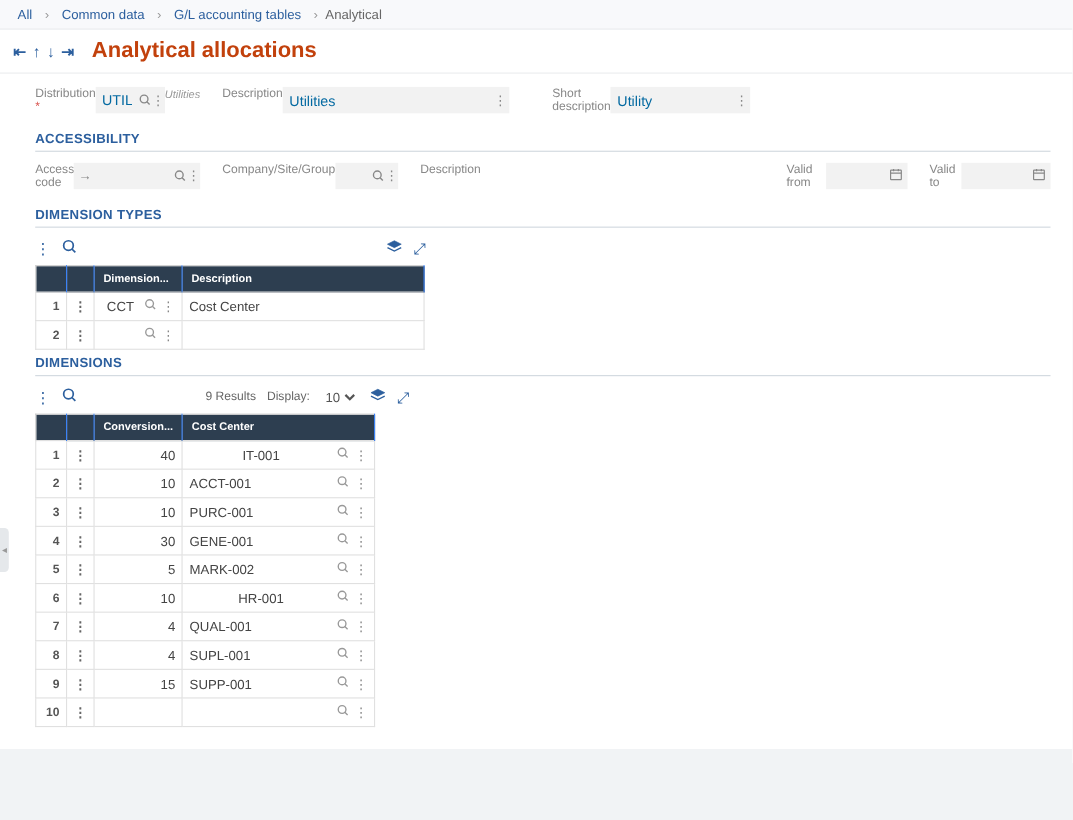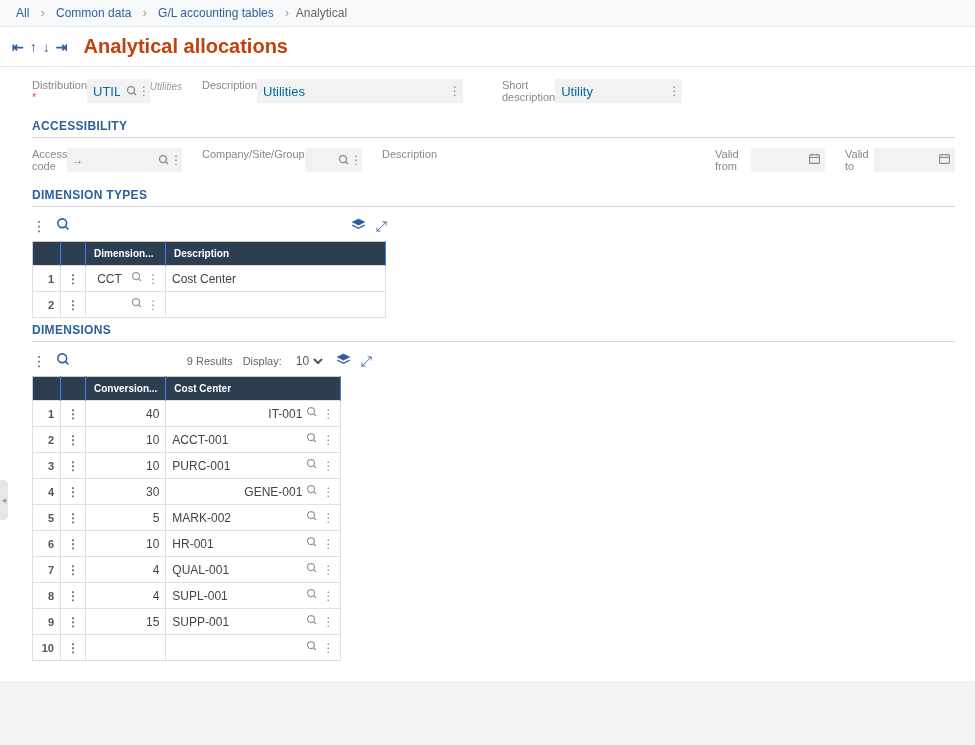--- a/index.html
+++ b/index.html
@@ -260,21 +260,21 @@
         <th class="cc">Cost Center</th>
       </tr>
     </thead>
     <tbody id="dimensions-body">
         <tr>
           <td class="rownum">1</td>
           <td class="menucell"><span>⋮</span></td>
           <td class="conv">40</td>
           <td class="cc">
             <div class="cell-input">
-              <span style="flex:1;text-align:right">IT-001</span>
+              <span style="flex:1;text-align:center">IT-001</span>
               <span class="lookup"><svg width="12" height="12" viewBox="0 0 24 24" fill="none" stroke="#999" stroke-width="2.5">
                   <circle cx="10" cy="10" r="7"></circle>
                   <line x1="20" y1="20" x2="15" y2="15"></line>
                 </svg></span>
               <span class="more">⋮</span>
             </div>
           </td>
         </tr>
         <tr>
           <td class="rownum">2</td>
@@ -305,21 +305,21 @@
               <span class="more">⋮</span>
             </div>
           </td>
         </tr>
         <tr>
           <td class="rownum">4</td>
           <td class="menucell"><span>⋮</span></td>
           <td class="conv">30</td>
           <td class="cc">
             <div class="cell-input">
-              <span style="flex:1;text-align:right">GENE-001</span>
+              <span style="flex:1;text-align:left">GENE-001</span>
               <span class="lookup"><svg width="12" height="12" viewBox="0 0 24 24" fill="none" stroke="#999" stroke-width="2.5">
                   <circle cx="10" cy="10" r="7"></circle>
                   <line x1="20" y1="20" x2="15" y2="15"></line>
                 </svg></span>
               <span class="more">⋮</span>
             </div>
           </td>
         </tr>
         <tr>
           <td class="rownum">5</td>
@@ -335,21 +335,21 @@
               <span class="more">⋮</span>
             </div>
           </td>
         </tr>
         <tr>
           <td class="rownum">6</td>
           <td class="menucell"><span>⋮</span></td>
           <td class="conv">10</td>
           <td class="cc">
             <div class="cell-input">
-              <span style="flex:1;text-align:left">HR-001</span>
+              <span style="flex:1;text-align:center">HR-001</span>
               <span class="lookup"><svg width="12" height="12" viewBox="0 0 24 24" fill="none" stroke="#999" stroke-width="2.5">
                   <circle cx="10" cy="10" r="7"></circle>
                   <line x1="20" y1="20" x2="15" y2="15"></line>
                 </svg></span>
               <span class="more">⋮</span>
             </div>
           </td>
         </tr>
         <tr>
           <td class="rownum">7</td>

